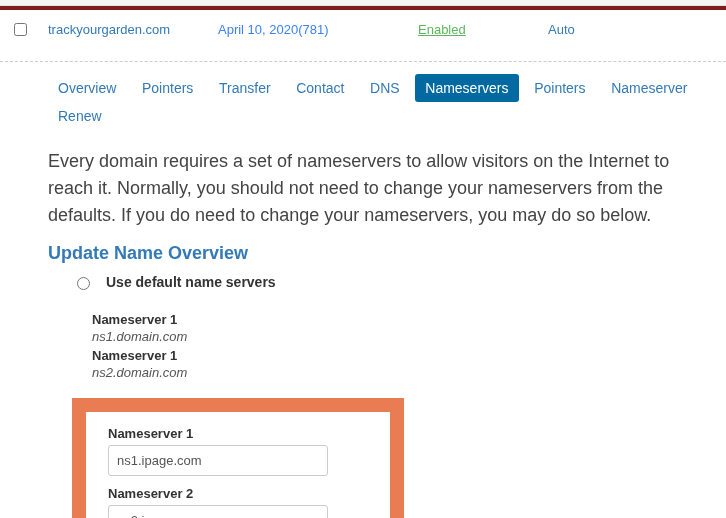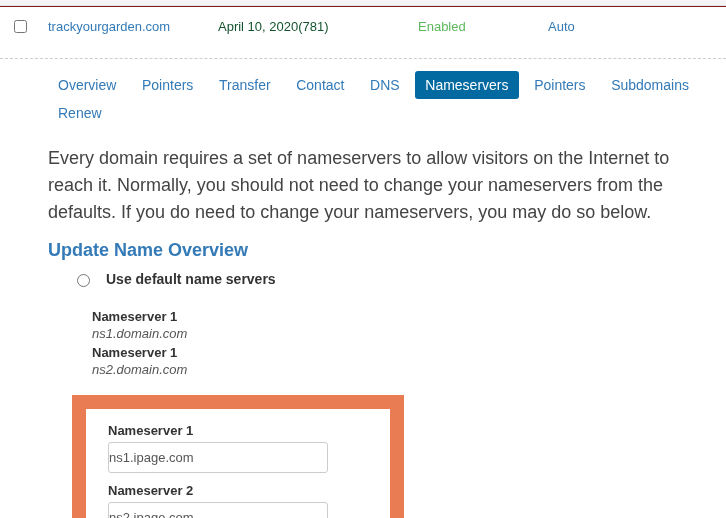--- a/index.html
+++ b/index.html
@@ -10,29 +10,29 @@
     color: #333;
     background: #fff;
     width: 726px;
   }
   .page { padding: 0; }
   table.domain-table {
     width: 100%;
     border-collapse: collapse;
   }
   table.domain-table tr {
-    border-top: 1px solid #7f1d1d;
+    border-top: 4px solid #7f1d1d;
   }
   table.domain-table td {
     padding: 10px 8px;
     vertical-align: middle;
     font-size: 13px;
   }
   .link { color: #337ab7; cursor: pointer; }
-  .enabled { color: #5cb85c; }
+  .enabled { color: #5cb85c; text-decoration: underline; }
   .hr {
     border: 0; border-top: 1px dashed #ccc; margin: 12px 0 4px 0;
   }
   .tabs {
     padding: 8px 0 8px 48px;
   }
   .tab {
     display: inline-block;
     padding: 6px 10px;
     font-size: 14px;
@@ -73,29 +73,29 @@
   .ns-value { color: #555; font-style: italic; font-size: 13px; margin-top: 2px; }
   .highlight-box {
     border: 14px solid #e97c52;
     margin: 18px 0 8px 24px;
     padding: 10px 22px 14px 22px;
     width: 332px;
   }
   .field-label { font-weight: bold; font-size: 13px; margin: 4px 0 4px 0; }
   .text-input {
     width: 220px;
-    padding: 7px 0;
+    padding: 7px 8px;
     font-size: 13px;
     border: 1px solid #ccc;
     border-radius: 3px;
     color: #555;
   }
   td.chk { width: 40px; text-align: center; padding-left: 30px; }
   td.dom { width: 170px; }
-  td.date { width: 200px; color: #14532d; }
+  td.date { width: 200px; color: #3b82f6; }
   td.stat { width: 130px; }
   td.act { }
   .cropped-top {
     overflow: hidden;
     height: 6px;
     background: #f5f5f5;
     border-bottom: 1px solid #e5e5e5;
   }
 </style>
 </head>
@@ -119,21 +119,21 @@
   <hr class="hr">
 
   <div class="tabs">
     <span class="tab">Overview</span>
     <span class="tab">Pointers</span>
     <span class="tab">Transfer</span>
     <span class="tab">Contact</span>
     <span class="tab">DNS</span>
     <span class="tab active">Nameservers</span>
     <span class="tab">Pointers</span>
-    <span class="tab">Subdomains</span>
+    <span class="tab">Nameserver</span>
     <span class="tab">Renew</span>
   </div>
 
   <div class="content">
     <p class="desc">Every domain requires a set of nameservers to allow visitors on the Internet to reach it. Normally, you should not need to change your nameservers from the defaults. If you do need to change your nameservers, you may do so below.</p>
 
     <div class="section-title">Update Name Overview</div>
 
     <div class="option-row">
       <input type="radio" style="">

